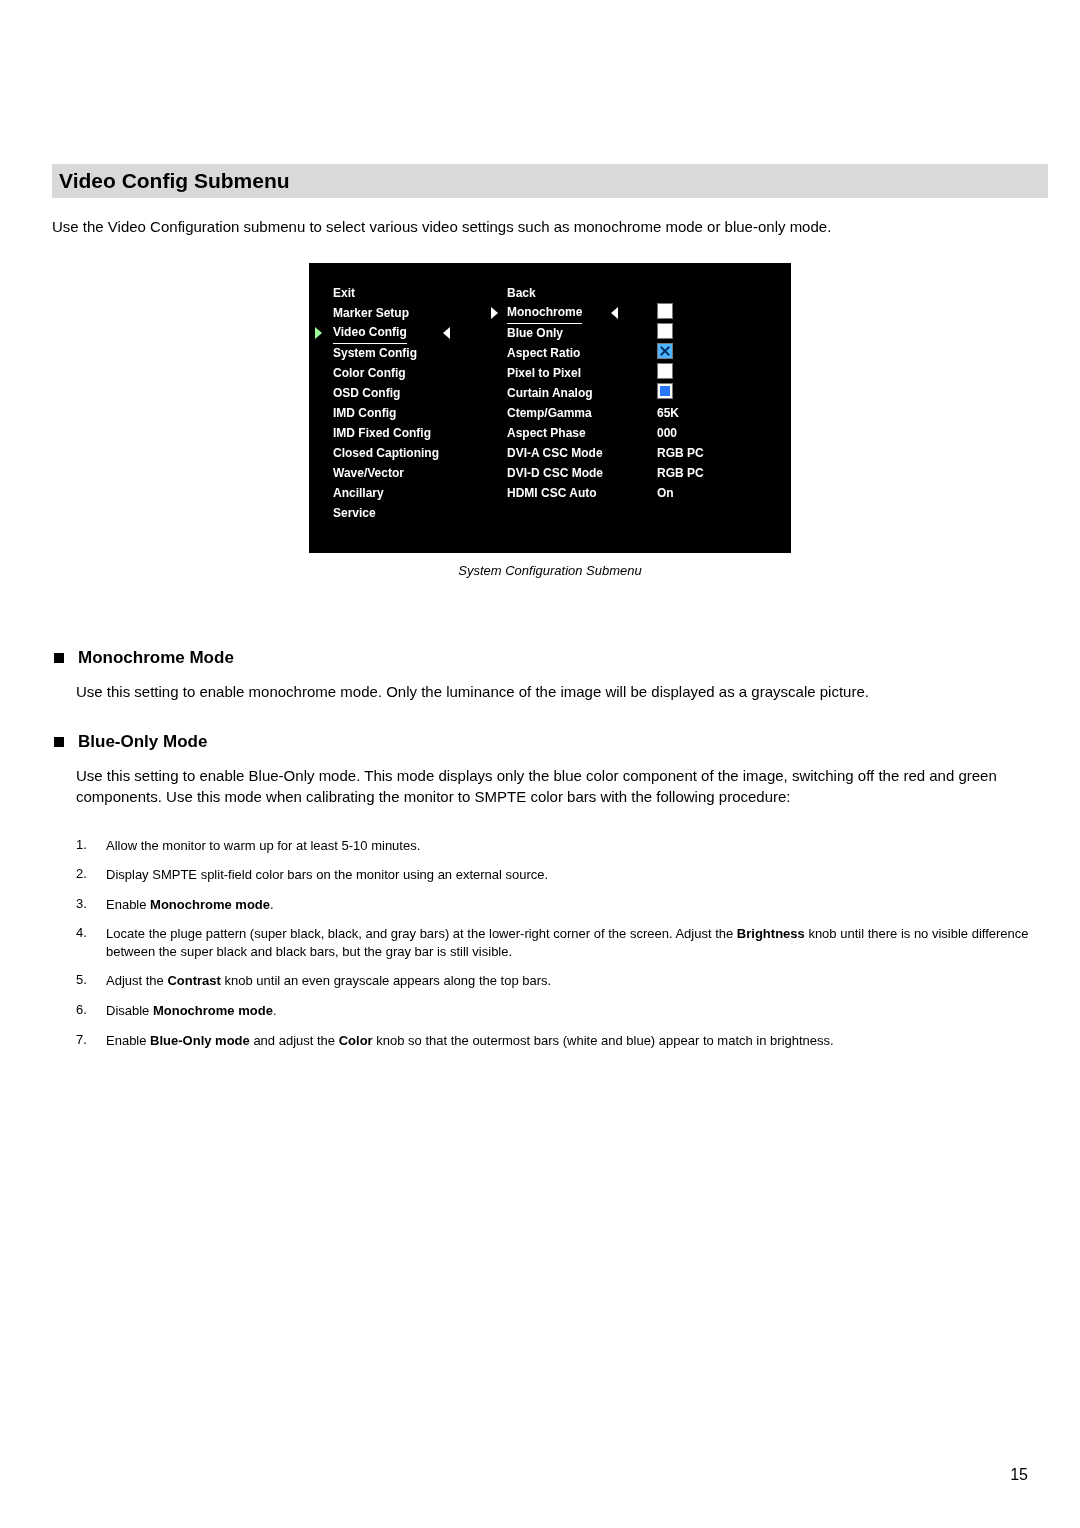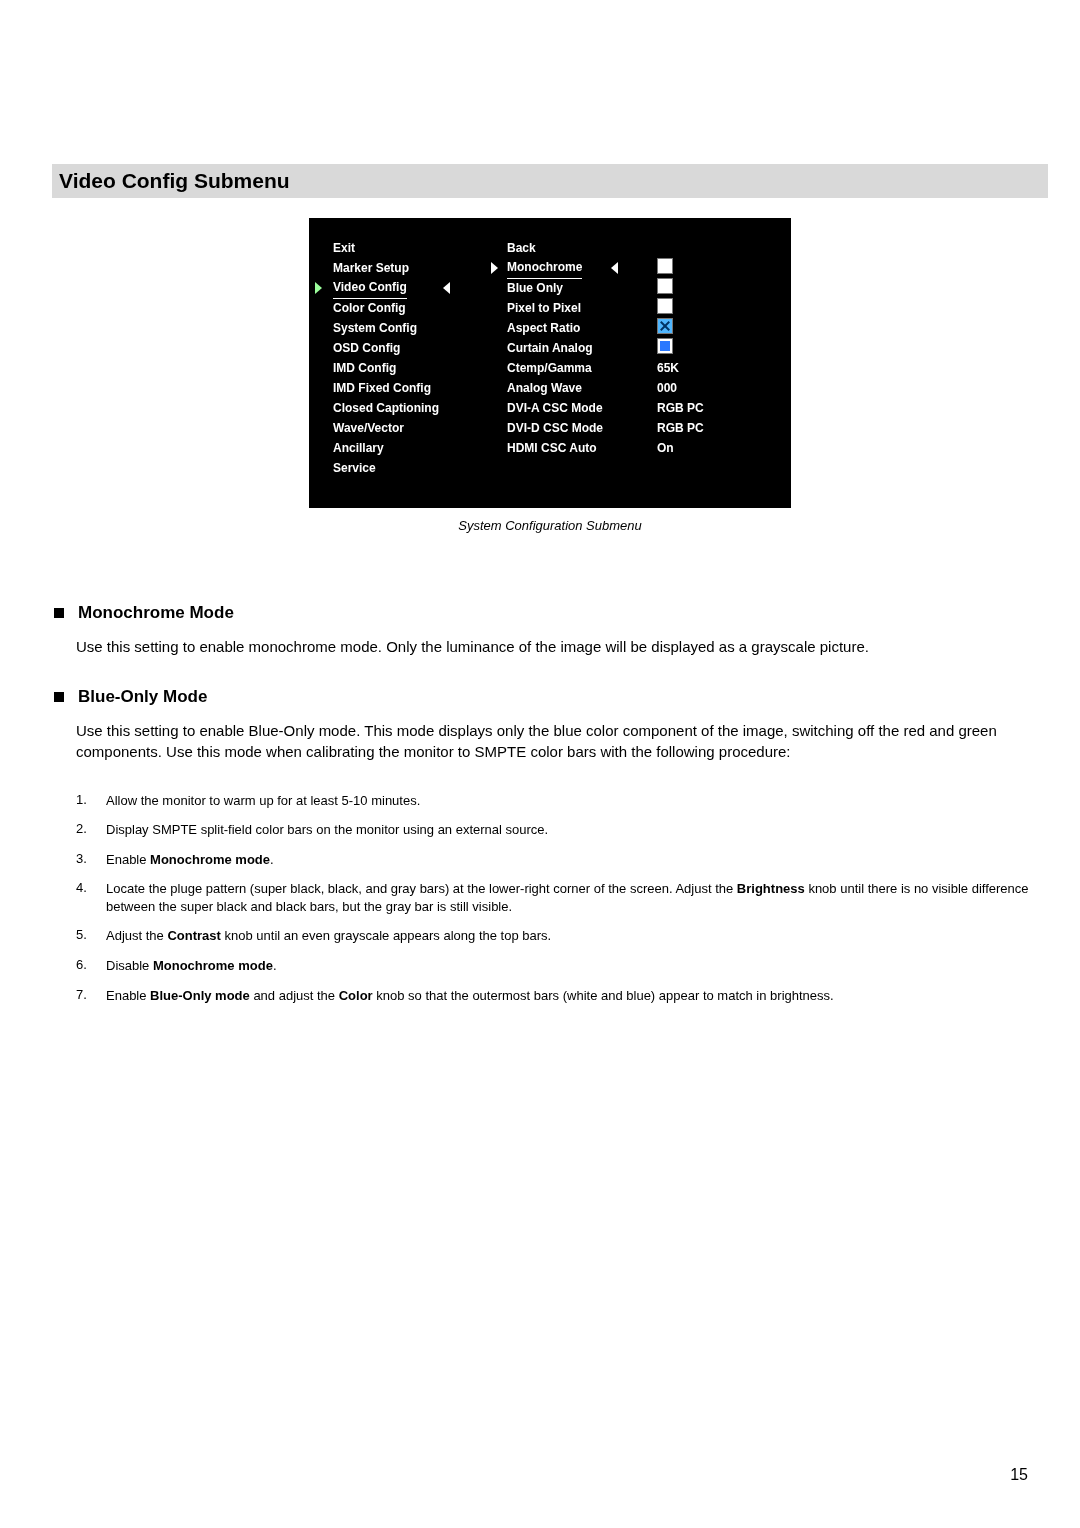--- a/index.html
+++ b/index.html
@@ -218,20 +218,21 @@
 </style>
 </head>
 <body>
 
 <div class="page">
 
   <div class="heading-bar">
     <h1>Video Config Submenu</h1>
   </div>
 
+  <p class="intro">Use the Video Configuration submenu to select various video settings such as monochrome mode or blue-only mode.</p>
 
   <div class="osd-figure">
     <div class="osd" id="osd">
         <div class="osd-row">
           <div class="left-col">
             <span class="left-text">Exit</span>
           </div>
           <div class="mid-col">
             <span class="mid-text">Back</span>
           </div>
@@ -258,42 +259,42 @@
           </div>
           <div class="mid-col">
             <span class="mid-text">Blue Only</span>
           </div>
           <div class="val-col">
             <span class="checkbox-ico"></span>
           </div>
         </div>
         <div class="osd-row">
           <div class="left-col">
+            <span class="left-text">System Config</span>
+          </div>
+          <div class="mid-col">
+            <span class="mid-text">Aspect Ratio</span>
+          </div>
+          <div class="val-col">
+            <span class="checkbox-ico checked-x"></span>
+          </div>
+        </div>
+        <div class="osd-row">
+          <div class="left-col">
             <span class="left-text">Color Config</span>
           </div>
           <div class="mid-col">
             <span class="mid-text">Pixel to Pixel</span>
           </div>
           <div class="val-col">
             <span class="checkbox-ico"></span>
           </div>
         </div>
         <div class="osd-row">
           <div class="left-col">
-            <span class="left-text">System Config</span>
-          </div>
-          <div class="mid-col">
-            <span class="mid-text">Aspect Ratio</span>
-          </div>
-          <div class="val-col">
-            <span class="checkbox-ico checked-x"></span>
-          </div>
-        </div>
-        <div class="osd-row">
-          <div class="left-col">
             <span class="left-text">OSD Config</span>
           </div>
           <div class="mid-col">
             <span class="mid-text">Curtain Analog</span>
           </div>
           <div class="val-col">
             <span class="checkbox-ico filled-blue"></span>
           </div>
         </div>
         <div class="osd-row">
@@ -305,21 +306,21 @@
           </div>
           <div class="val-col">
             <span>65K</span>
           </div>
         </div>
         <div class="osd-row">
           <div class="left-col">
             <span class="left-text">IMD Fixed Config</span>
           </div>
           <div class="mid-col">
-            <span class="mid-text">Analog Wave</span>
+            <span class="mid-text">Aspect Phase</span>
           </div>
           <div class="val-col">
             <span>000</span>
           </div>
         </div>
         <div class="osd-row">
           <div class="left-col">
             <span class="left-text">Closed Captioning</span>
           </div>
           <div class="mid-col">

